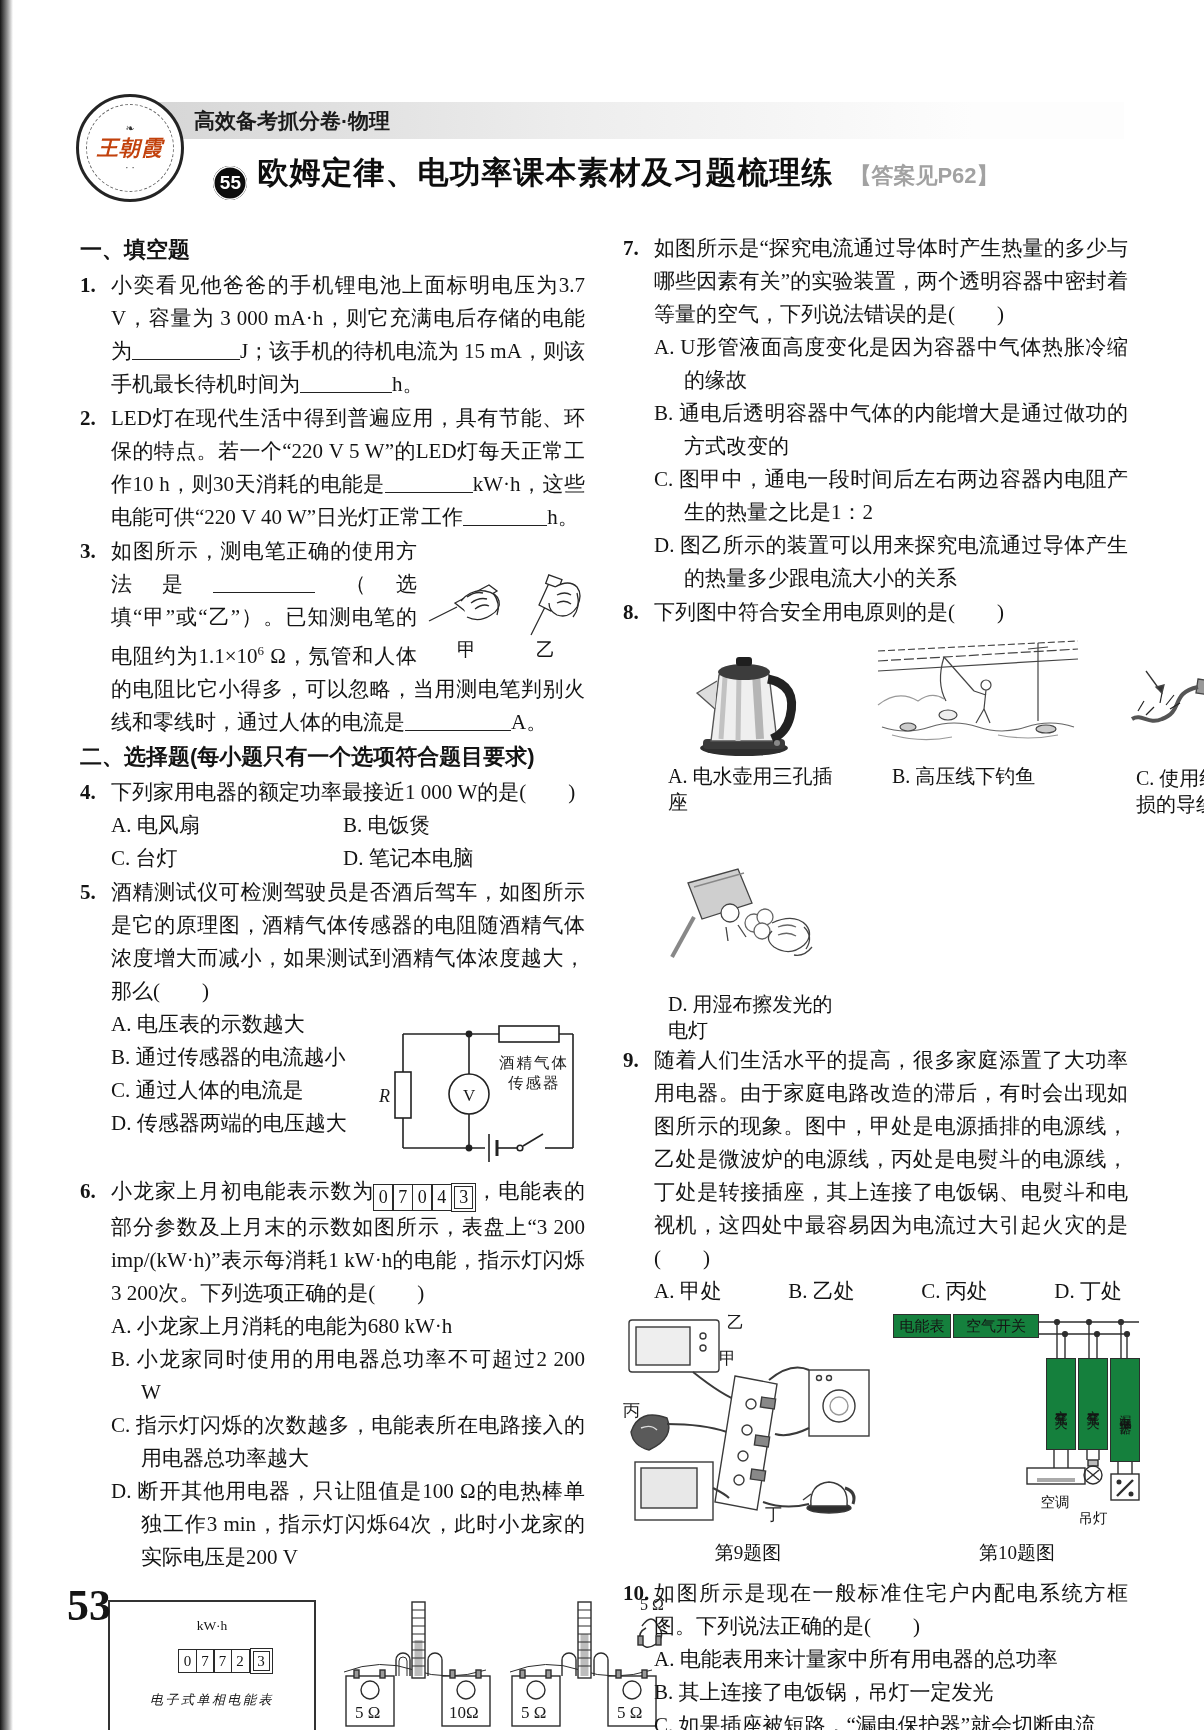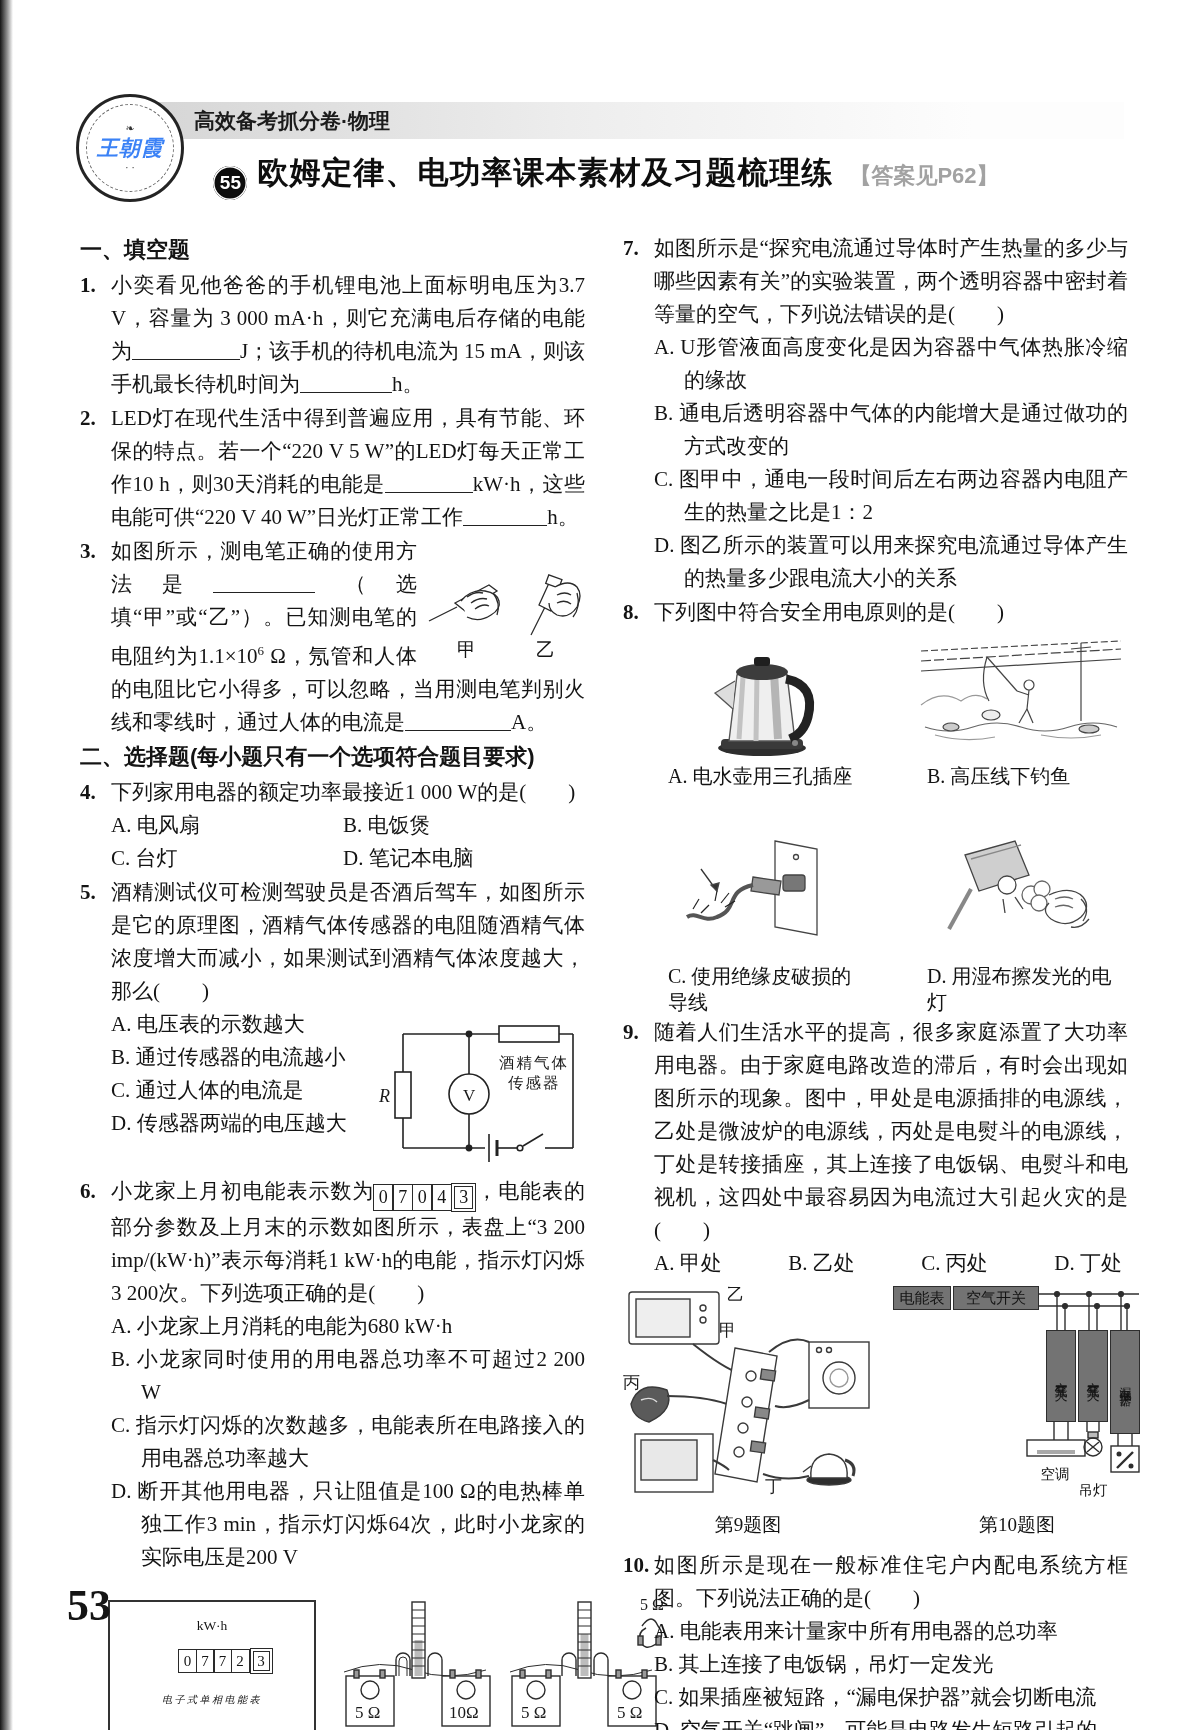--- a/index.html
+++ b/index.html
@@ -15,21 +15,21 @@
   .brandbar { position:absolute; left:116px; top:102px; width:1008px; height:37px;
     background:linear-gradient(to right,#d4d4d4,#ededed 45%,#fdfdfd 85%);
     display:flex; align-items:center; padding-left:78px;
     font-family:"Liberation Sans","DejaVu Sans",sans-serif; font-weight:bold; font-size:21px; color:#1b1b1b; }
   .logo { position:absolute; left:76px; top:94px; width:108px; height:108px; border:3px solid #242424;
     border-radius:50%; background:#fff; display:flex; flex-direction:column; align-items:center;
     justify-content:center; z-index:2; }
   .logo-inner { width:88px; height:88px; border:1px dashed #666; border-radius:50%;
     display:flex; flex-direction:column; align-items:center; justify-content:center; }
   .logo-orn { font-size:11px; color:#333; line-height:11px; }
-  .logo-text { font-size:21px; font-weight:bold; color:#3b82f6; font-style:italic; letter-spacing:1px; }
+  .logo-text { font-size:21px; font-weight:bold; color:#c2410c; font-style:italic; letter-spacing:1px; }
 
   
   .titlerow { position:absolute; left:4px; top:152px; width:1204px; text-align:center; white-space:nowrap; }
   .badge { display:inline-block; width:34px; height:34px; border-radius:50%; background:#0d0d0d; color:#fff;
     font-family:"Liberation Sans","DejaVu Sans",sans-serif; font-weight:bold; font-size:19px; line-height:34px;
     vertical-align:-6px; box-shadow:inset 0 0 0 1.5px #fff, inset 0 0 0 3px #0d0d0d; }
   .title-text { font-family:"Liberation Sans","DejaVu Sans",sans-serif; font-weight:bold; font-size:31px;
     letter-spacing:1px; margin-left:10px; color:#0e0e0e; }
   .answer-ref { font-family:"Liberation Sans","DejaVu Sans",sans-serif; font-weight:bold; font-size:22px;
     color:#a2a2a2; margin-left:16px; }
@@ -63,34 +63,34 @@
   
   .figrow { display:flex; align-items:flex-end; gap:26px; margin-top:10px; }
   .figcap { text-align:center; font-size:19px; margin-top:6px; }
 
   
   .meterbox { width:208px; height:152px; border:2px solid #333; padding:7px 9px; font-size:13px; }
   .meter-unit { font-size:13.5px; }
   .meter-digrow { margin:3px 0 5px 28px; }
   .meter-digrow .digit { width:19px; height:24px; font-size:15px; line-height:22px; }
   .meter-digrow .digit.last { width:17px; height:20px; line-height:18px; margin:2px 3px 0 3px; }
-  .meter-name { font-style:italic; letter-spacing:2.5px; font-size:10px; margin-bottom:3px; }
+  .meter-name { font-style:italic; letter-spacing:2.5px; font-size:13px; margin-bottom:3px; }
   .meter-specs { font-size:13.5px; letter-spacing:0.5px; margin-bottom:1px; }
 
   
   .fig10 { position:relative; width:252px; height:218px; font-family:"Liberation Serif",serif; }
   .f10box { position:absolute; border:1.5px solid #2e2e2e; display:flex; align-items:center;
-    justify-content:center; font-size:15px; background:#737373; }
+    justify-content:center; font-size:15px; background:#15803d; }
   .f10vert { writing-mode:vertical-lr; text-orientation:upright; letter-spacing:2px; font-size:13px; }
   .f10lab { position:absolute; font-size:14.5px; text-align:center; }
   .figsvg { display:block; }
   .fig-wrap { text-align:center; }
 
   
-  .q8grid { display:grid; grid-template-columns:1fr 1fr; column-gap:10px; row-gap:10px; margin-top:6px;gap:44px; }
+  .q8grid { display:grid; grid-template-columns:1fr 1fr 1fr; column-gap:10px; row-gap:10px; margin-top:6px;gap:44px; }
   .q8cell { text-align:center; }
   .q8cap { font-size:20px; line-height:26px; text-align:left; padding-left:14px; }
 
   .pagenum { position:absolute; left:67px; top:1580px; font-size:44px; font-weight:bold;
     font-family:"Liberation Serif",serif; }
   svg { overflow:visible; }
   svg text { font-family:"Liberation Serif","DejaVu Serif",serif; fill:#1a1a1a; }
 </style>
 </head>
 <body>

